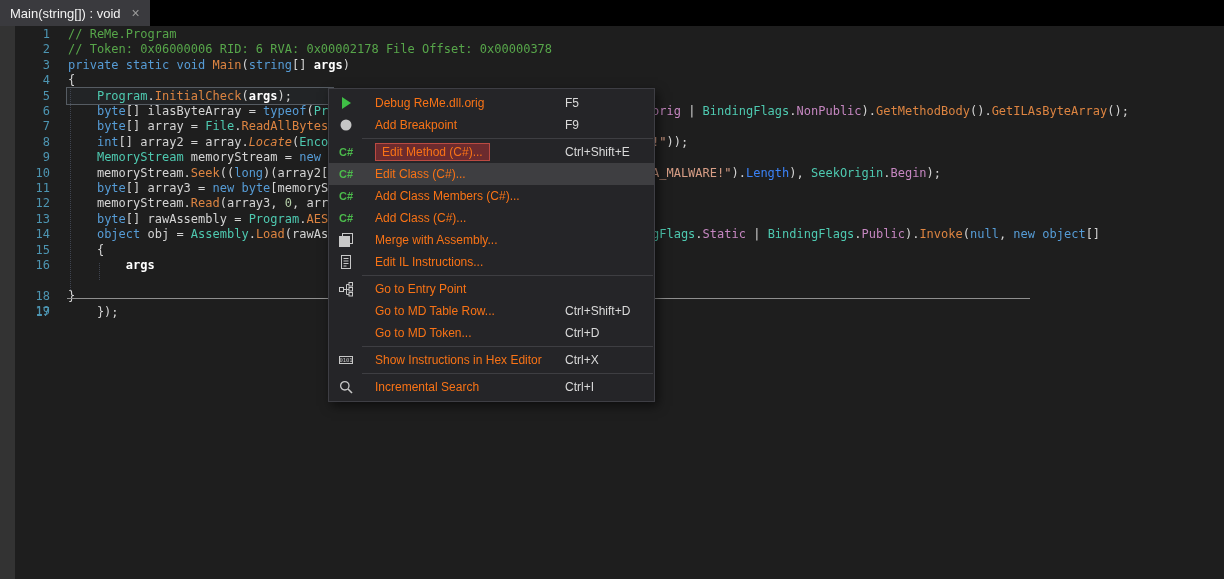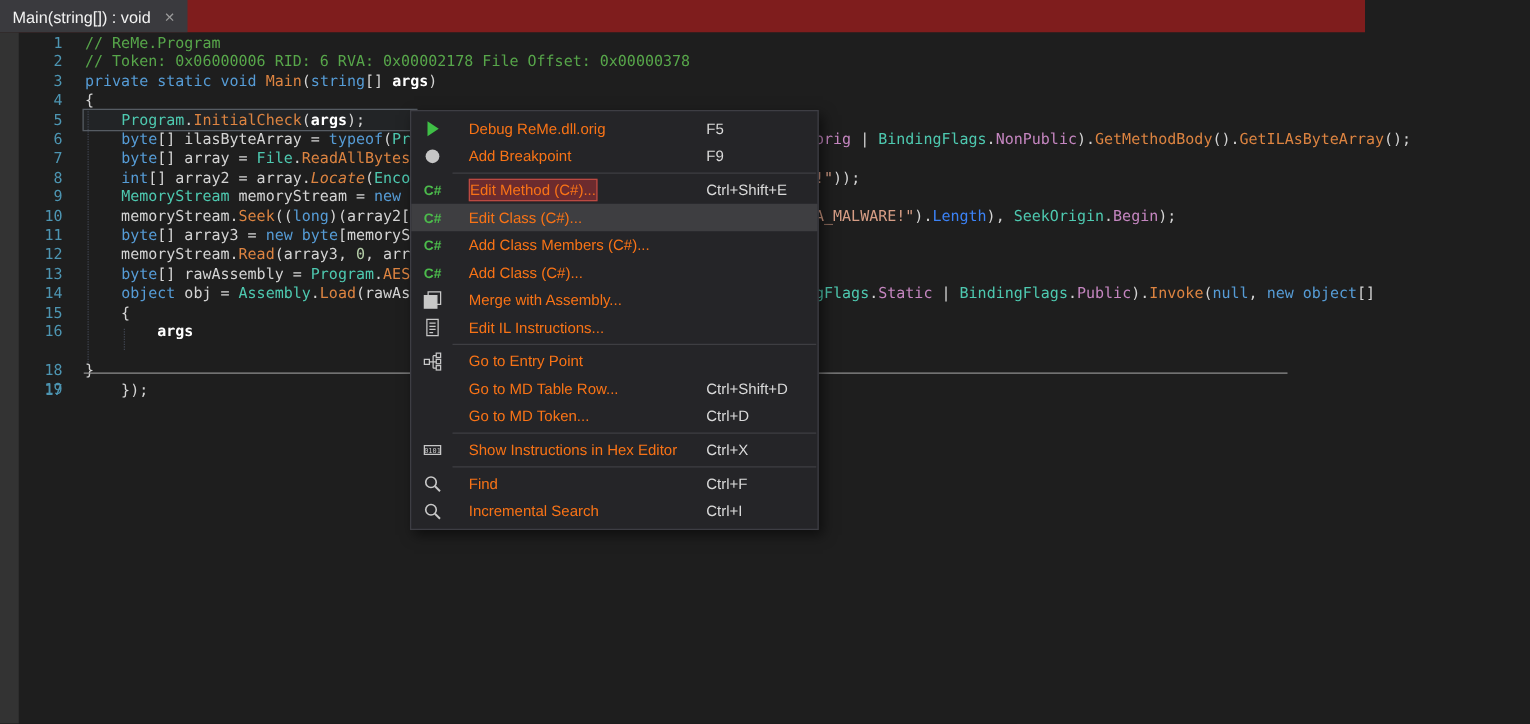--- a/index.html
+++ b/index.html
@@ -1,20 +1,20 @@
 <!DOCTYPE html>
 <html><head>
 <meta charset="utf-8">
 <style>
   html,body{margin:0;padding:0;background:#1E1E1E;}
   .screen{position:relative;width:1224px;height:579px;overflow:hidden;
           font-family:"Liberation Sans",sans-serif;background:#1E1E1E;}
 
   
-  .tabbar{position:absolute;left:0;top:0;width:1092px;height:26px;background:#7f1d1d;}
+  .tabbar{position:absolute;left:0;top:0;width:1224px;height:26px;background:#000000;}
   .tab{position:absolute;left:0;top:0;height:26px;background:#3A3A3E;display:flex;
        align-items:center;padding:0 10px;}
   .tab-title{color:#F2F2F2;font-size:13px;white-space:nowrap;}
   .tab-close{margin-left:11px;color:#9B9B9B;font-size:14px;line-height:14px;}
 
   
   .editor{position:absolute;left:0;top:26px;width:1224px;height:553px;background:#1E1E1E;}
   .glyph-margin{position:absolute;left:0;top:0;width:15px;height:553px;background:#333333;}
   .sel-box{position:absolute;left:66px;top:61px;width:266px;height:16px;
            border:1px solid #565C63;background:rgba(80,100,120,0.10);}
@@ -41,21 +41,21 @@
   .tok-nu{color:#B5CEA8}
 
   
   .menu{position:absolute;left:328px;top:88px;width:325px;background:#252528;
         border:1px solid #3E3E44;padding:3px 0;box-shadow:3px 4px 10px rgba(0,0,0,.55);z-index:10;}
   .mi{position:relative;height:22px;display:flex;align-items:center;padding-left:4px;}
   .mi.hover{background:#3E3E41;}
   .mi .ic{width:26px;height:16px;flex:none;display:flex;align-items:center;justify-content:center;}
   .mi .lbl{margin-left:16px;font-size:12px;color:#f97316;white-space:nowrap;}
   .mi .sc{position:absolute;left:236px;font-size:12px;color:#DADADA;white-space:nowrap;}
-  .hl-red{background:#6C2B2E;border:1px solid #BB4A42;padding:1px 0;margin-left:-7px;}
+  .hl-red{background:#6C2B2E;border:1px solid #BB4A42;padding:1px 6px;margin-left:-7px;}
   .msep{height:1px;background:#3E3E42;margin:2px 1px 2px 33px;}
 </style>
 </head>
 <body>
 
 <div class="screen">
 
   <div class="tabbar">
     <div class="tab">
       <span class="tab-title">Main(string[]) : void</span>
@@ -261,28 +261,18 @@
         <span class="sc">Ctrl+X</span>
       </div>
       <div class="msep"></div>
       <div class="mi">
         <span class="ic">
           <svg width="16" height="16" viewBox="0 0 16 16">
             <circle cx="6.8" cy="6.8" r="4.2" fill="none" stroke="#C8C8C8" stroke-width="1.3"></circle>
             <line x1="10" y1="10" x2="14" y2="14" stroke="#C8C8C8" stroke-width="1.6"></line>
           </svg>
         </span>
-        <span class="lbl">Find</span>
-        <span class="sc">Ctrl+F</span>
-      </div>
-      <div class="mi">
-        <span class="ic">
-          <svg width="16" height="16" viewBox="0 0 16 16">
-            <circle cx="6.8" cy="6.8" r="4.2" fill="none" stroke="#C8C8C8" stroke-width="1.3"></circle>
-            <line x1="10" y1="10" x2="14" y2="14" stroke="#C8C8C8" stroke-width="1.6"></line>
-          </svg>
-        </span>
         <span class="lbl">Incremental Search</span>
         <span class="sc">Ctrl+I</span>
       </div>
     </div>
 
 </div>
 
 </body></html>

